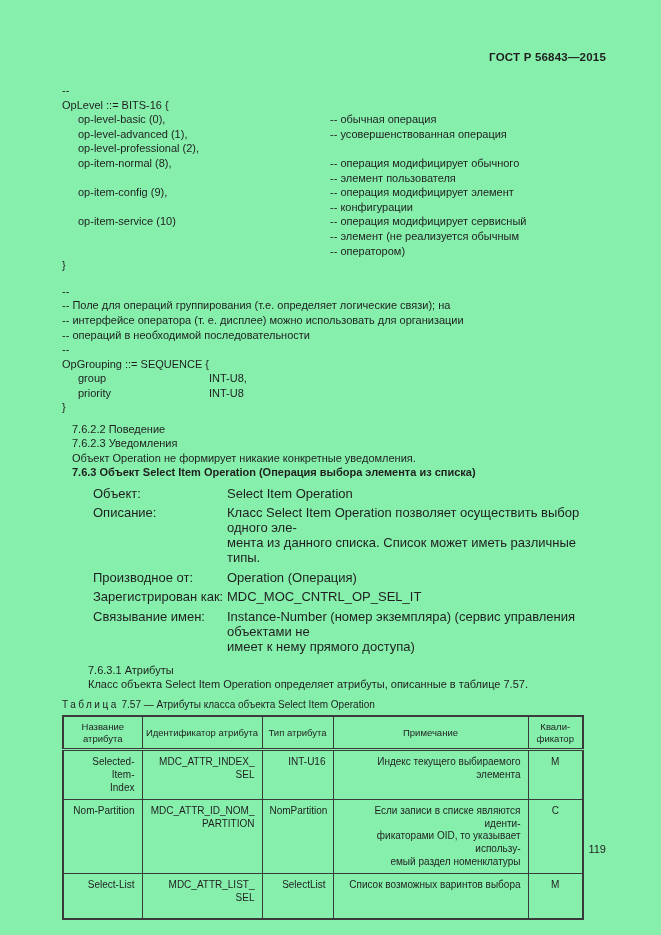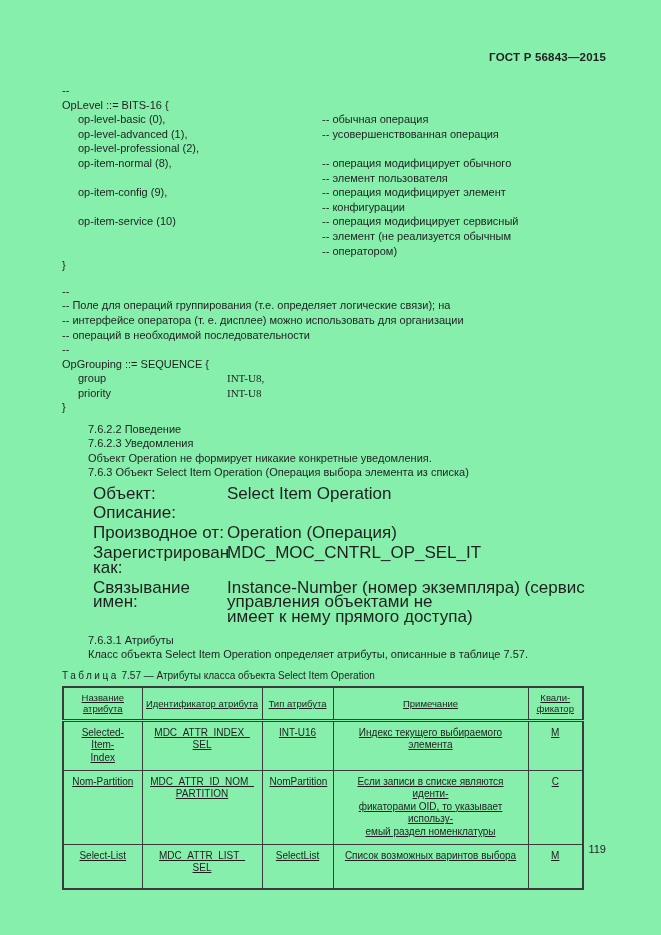--- a/index.html
+++ b/index.html
@@ -25,63 +25,62 @@
   .content {
     position: absolute;
     left: 62px;
     top: 84px;
     width: 538px;
   }
   
   .code .cl { position: relative; height: 14.6px; font-size: 11px; }
   .cc { position: absolute; left: 0; top: 0; white-space: nowrap; }
   .cc.ind { left: 16px; }
-  .cm { position: absolute; left: 260px; top: 0; white-space: nowrap; }
-  .ct { position: absolute; left: 165px; top: 0; white-space: nowrap; font-family: Liberation Serif, serif; }
+  .cm { position: absolute; left: 268px; top: 0; white-space: nowrap; }
+  .ct { position: absolute; left: 147px; top: 0; white-space: nowrap; }
   .code2 { margin-top: 11px; }
   
-  .paras { margin-top: 6px; margin-left: 26px; font-size: 11px; line-height: 14.4px; }
-  .para.bold { font-weight: normal; }
-  
-  .deflist { margin-top: 7px; margin-left: 31px; font-size: 17px; }
+  .paras { margin-top: 6px; margin-left: 10px; font-size: 11px; line-height: 14.4px; }
+  .para.bold { font-weight: bold; }
+  
+  .deflist { margin-top: 7px; margin-left: 31px; font-size: 13px; }
   .defrow { display: flex; margin-bottom: 5px; line-height: 14.8px; }
   .deflabel { width: 134px; flex-shrink: 0; }
   .defvalue { width: 373px; white-space: pre-line; }
   
   .attrs { margin-top: 8px; margin-left: 26px; font-size: 11px; line-height: 14.4px; }
   
   .tcaption { margin-top: 8px; font-size: 10px; }
   .tcaption .spaced { letter-spacing: 2.5px; text-align: center; }
   
   .attr-table {
     border-collapse: collapse;
     width: 520px;
     margin-top: 5px;
     table-layout: fixed;
-    text-decoration: underline;
   }
   .attr-table th, .attr-table td {
     border: 1px solid #3a3a3a;
     white-space: pre-line;
     overflow: hidden;
   }
   .attr-table { border: 2px solid #3a3a3a; }
   .attr-table th {
     font-size: 9.5px;
     font-weight: normal;
     text-align: center;
     vertical-align: middle;
     padding: 4px 2px;
     line-height: 11.5px;
     border-bottom: 3px double #3a3a3a;
   }
   .attr-table td {
     font-size: 10px;
     vertical-align: top;
-    text-align: center;
+    text-align: right;
     padding: 5px 7px;
     line-height: 12.6px;
   }
   .attr-table td.center { text-align: center; }
   .page-number {
     position: absolute;
     top: 843px;
     right: 61px;
     font-size: 11px;
   }
@@ -181,20 +180,22 @@
       <div class="para bold">7.6.3 Объект Select Item Operation (Операция выбора элемента из списка)</div>
     </div>
 
     <div class="deflist">
       <div class="defrow">
         <div class="deflabel">Объект:</div>
         <div class="defvalue">Select Item Operation</div>
       </div>
       <div class="defrow">
         <div class="deflabel">Описание:</div>
+        <div class="defvalue">Класс Select Item Operation позволяет осуществить выбор одного эле-
+мента из данного списка. Список может иметь различные типы.</div>
       </div>
       <div class="defrow">
         <div class="deflabel">Производное от:</div>
         <div class="defvalue">Operation (Операция)</div>
       </div>
       <div class="defrow">
         <div class="deflabel">Зарегистрирован как:</div>
         <div class="defvalue">MDC_MOC_CNTRL_OP_SEL_IT</div>
       </div>
       <div class="defrow">

